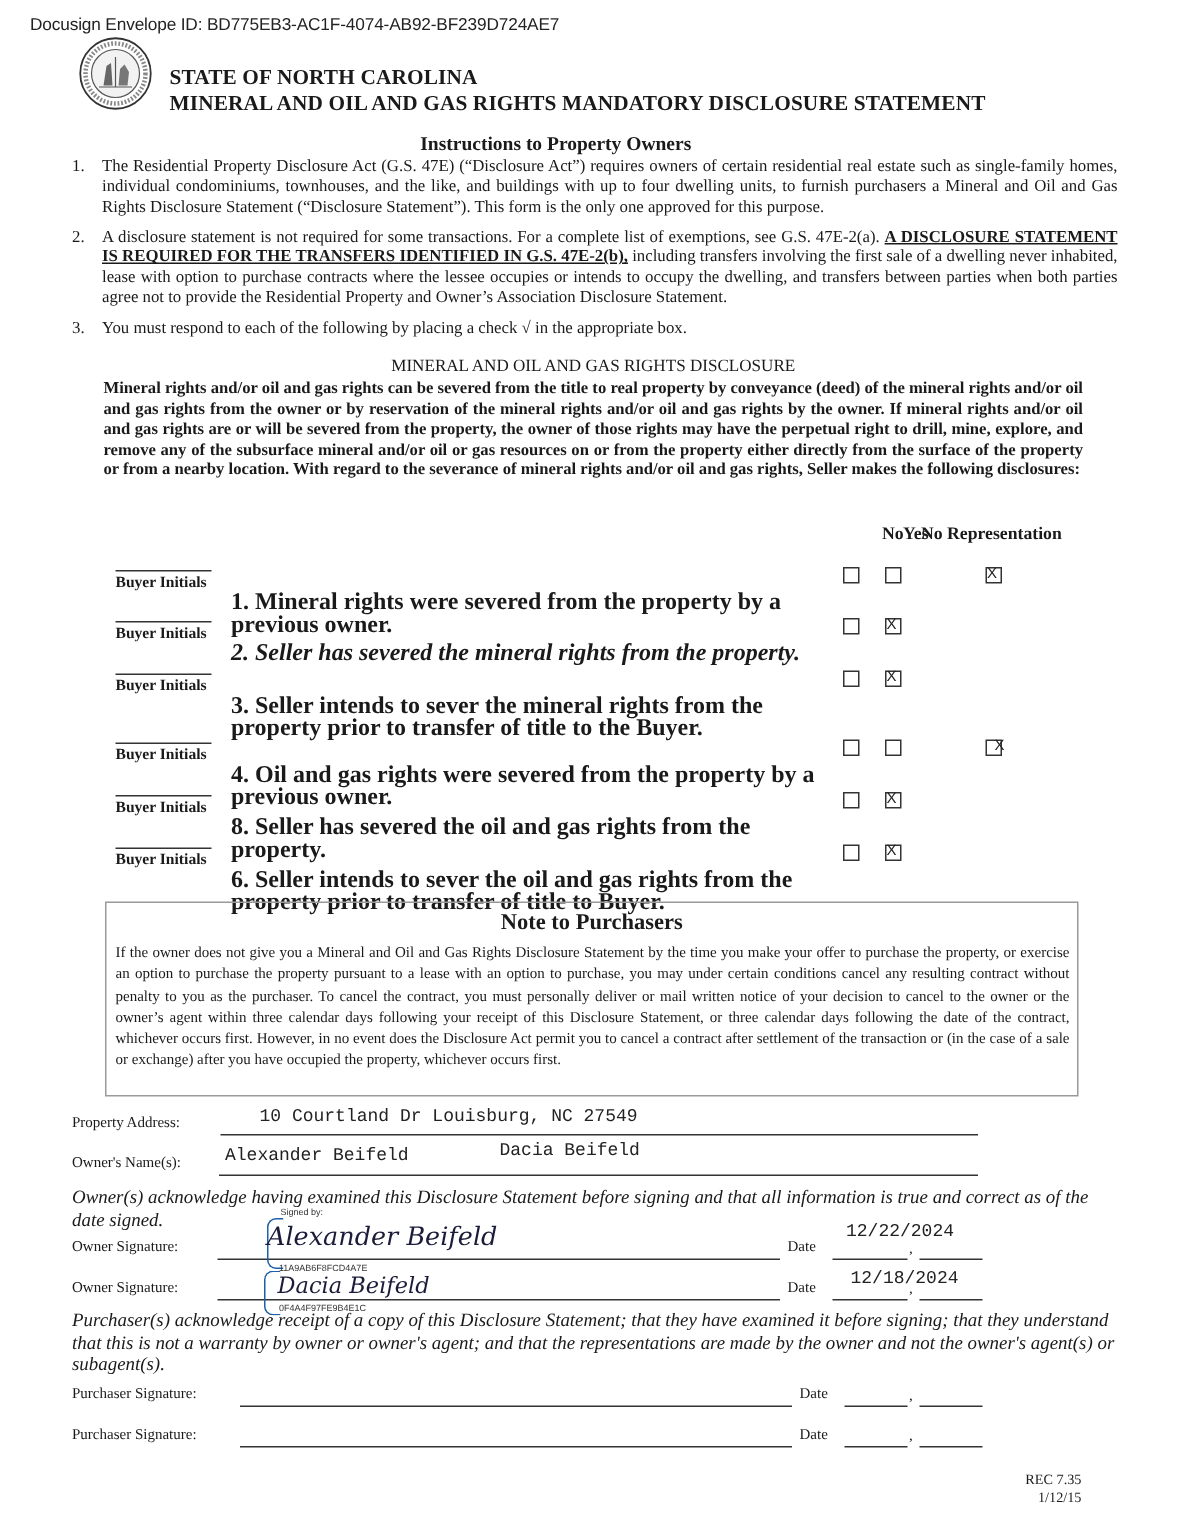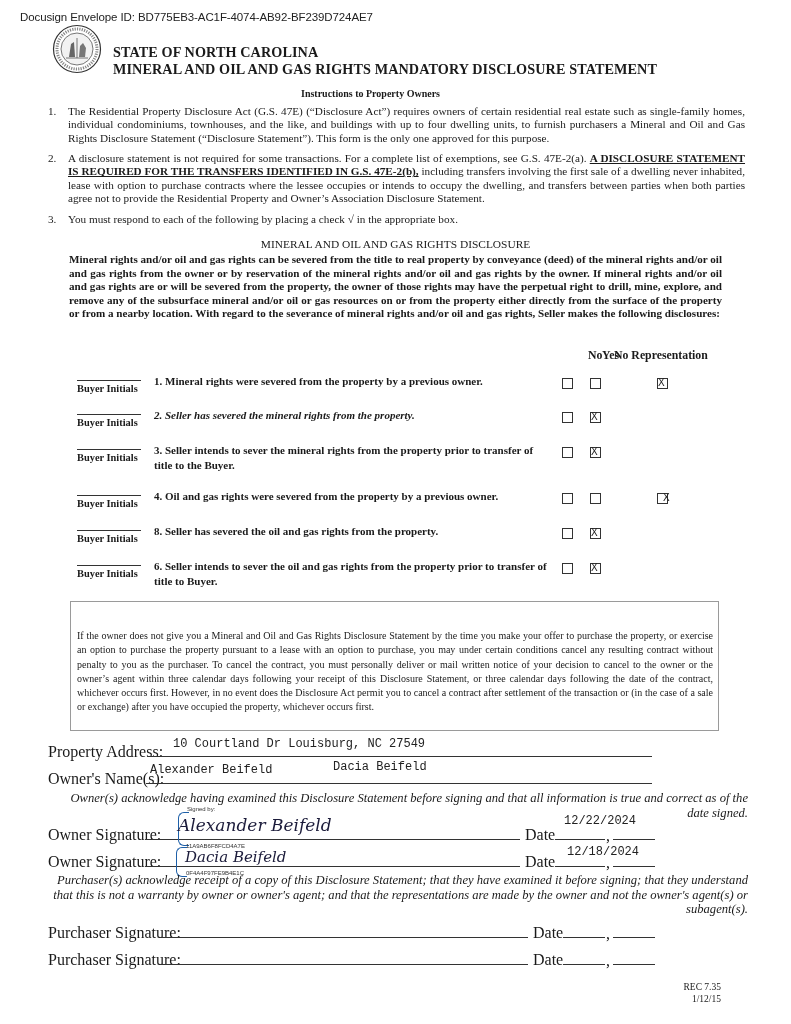--- a/index.html
+++ b/index.html
@@ -4,42 +4,42 @@
 <style>
   html, body { margin: 0; padding: 0; background: #ffffff; }
   body { width: 791px; height: 1024px; position: relative; overflow: hidden; color: #1a1a1a;
          font-family: "Liberation Serif", "DejaVu Serif", serif; }
   .abs { position: absolute; }
   .envelope { left: 20px; top: 11px; font-family: "Liberation Sans", "DejaVu Sans", sans-serif; font-size: 11.5px; color: #222; letter-spacing: -0.1px; }
   .seal { left: 52px; top: 24px; width: 50px; height: 50px; }
   .title1, .title2 { left: 113px; font-weight: bold; font-size: 14.2px; letter-spacing: 0.1px; }
   .title1 { top: 44px; }
   .title2 { top: 61px; }
-  .instr-head { left: 0; width: 741px; top: 88px; text-align: center; font-weight: bold; font-size: 10px; }
+  .instr-head { left: 0; width: 741px; top: 88px; text-align: center; font-weight: bold; font-size: 13px; }
   .ol { left: 48px; width: 697px; font-size: 11.2px; line-height: 13.4px; }
   .ol .item { position: absolute; left: 0; width: 697px; }
   .ol .num { position: absolute; left: 0; top: 0; }
   .ol .txt { position: absolute; left: 20px; width: 677px; text-align: justify; text-align-last: left; }
   .u { text-decoration: underline; font-weight: bold; }
   .disc-head { left: 0; width: 791px; top: 238px; text-align: center; font-size: 11.4px; }
   .disc-body { left: 69px; width: 653px; top: 253px; font-weight: bold; font-size: 11.1px; line-height: 13.5px; text-align: justify; text-align-last: left; }
   .col-head { top: 348px; font-weight: bold; font-size: 11.8px; }
   .q-row { left: 0; width: 791px; }
   .initials-line { position: absolute; left: 77px; width: 64px; border-top: 1px solid #333; }
   .initials-label { position: absolute; left: 77px; font-weight: bold; font-size: 10.4px; white-space: nowrap; }
-  .q-text { position: absolute; left: 154px; width: 400px; font-weight: bold; font-size: 11px; line-height: 14.5px; }
+  .q-text { position: absolute; left: 154px; width: 400px; font-weight: bold; font-size: 16px; line-height: 14.5px; margin-top: 21px; }
   .cb { position: absolute; width: 9px; height: 9px; border: 1px solid #333; background: #fff; }
   .xmark { position: absolute; font-family: "Liberation Sans", "DejaVu Sans", sans-serif; font-size: 10px; line-height: 10px; color: #222; }
   .note-box { left: 70px; top: 601px; width: 649px; height: 130px; border: 1px solid #9a9a9a; box-sizing: border-box; }
   .note-title { position: absolute; left: 0; width: 100%; top: 5px; text-align: center; font-weight: bold; font-size: 15px; }
   .note-body { position: absolute; left: 6px; width: 636px; top: 27px; font-size: 10px; line-height: 14.3px; text-align: justify; text-align-last: left; }
-  .field-label { font-size: 16px; }
+  .field-label { font-size: 10px; }
   .line { position: absolute; border-top: 1px solid #333; }
   .mono { font-family: "Liberation Mono", "DejaVu Sans Mono", monospace; font-size: 12px; color: #222; }
-  .italic { font-style: italic; font-size: 12.6px; line-height: 14.5px; text-align: right; }
+  .italic { font-style: italic; font-size: 12.6px; line-height: 14.5px; }
   .sig-script { font-family: "DejaVu Serif", serif; font-style: italic; color: #1b1b3a; }
   .docusign-bracket { position: absolute; border: 1.3px solid #1d5fa8; border-right: none; border-radius: 6px 0 0 6px; }
   .docusign-tiny { position: absolute; font-family: "Liberation Sans", "DejaVu Sans", sans-serif; font-size: 6px; color: #333; }
   .footer { right: 70px; text-align: right; font-size: 9.5px; line-height: 12px; }
 </style>
 </head>
 <body>
 
 <div class="abs envelope">Docusign Envelope ID: BD775EB3-AC1F-4074-AB92-BF239D724AE7</div>
 
@@ -127,20 +127,21 @@
       <div class="initials-line" style="top: 6px;"></div>
       <div class="initials-label" style="top: 9px;">Buyer Initials</div>
       <div class="q-text" style="top: 0px;">6. Seller intends to sever the oil and gas rights from the property prior to transfer of title to Buyer.</div>
       <div class="cb" style="left: 562px; top: 4px;"></div>
       <div class="cb" style="left: 590px; top: 4px;"></div>
       <div class="xmark" style="left: 591px; top: 4px;">X</div>
     </div>
   </div>
 
 <div class="abs note-box">
+  <div class="note-title">Note to Purchasers</div>
   <div class="note-body">If the owner does not give you a Mineral and Oil and Gas Rights Disclosure Statement by the time you make your offer to purchase the property, or exercise an option to purchase the property pursuant to a lease with an option to purchase, you may under certain conditions cancel any resulting contract without penalty to you as the purchaser. To cancel the contract, you must personally deliver or mail written notice of your decision to cancel to the owner or the owner’s agent within three calendar days following your receipt of this Disclosure Statement, or three calendar days following the date of the contract, whichever occurs first. However, in no event does the Disclosure Act permit you to cancel a contract after settlement of the transaction or (in the case of a sale or exchange) after you have occupied the property, whichever occurs first.</div>
 </div>
 
 <div class="abs field-label" style="left:48px; top:743px;">Property Address:</div>
 <div class="line" style="left:147px; top:756px; width:505px;"></div>
 <div class="abs mono" style="left:173px; top:737px;">10 Courtland Dr Louisburg, NC 27549</div>
 
 <div class="abs field-label" style="left:48px; top:770px;">Owner's Name(s):</div>
 <div class="line" style="left:146px; top:783px; width:506px;"></div>
 <div class="abs mono" style="left:150px; top:763px;">Alexander Beifeld</div>

